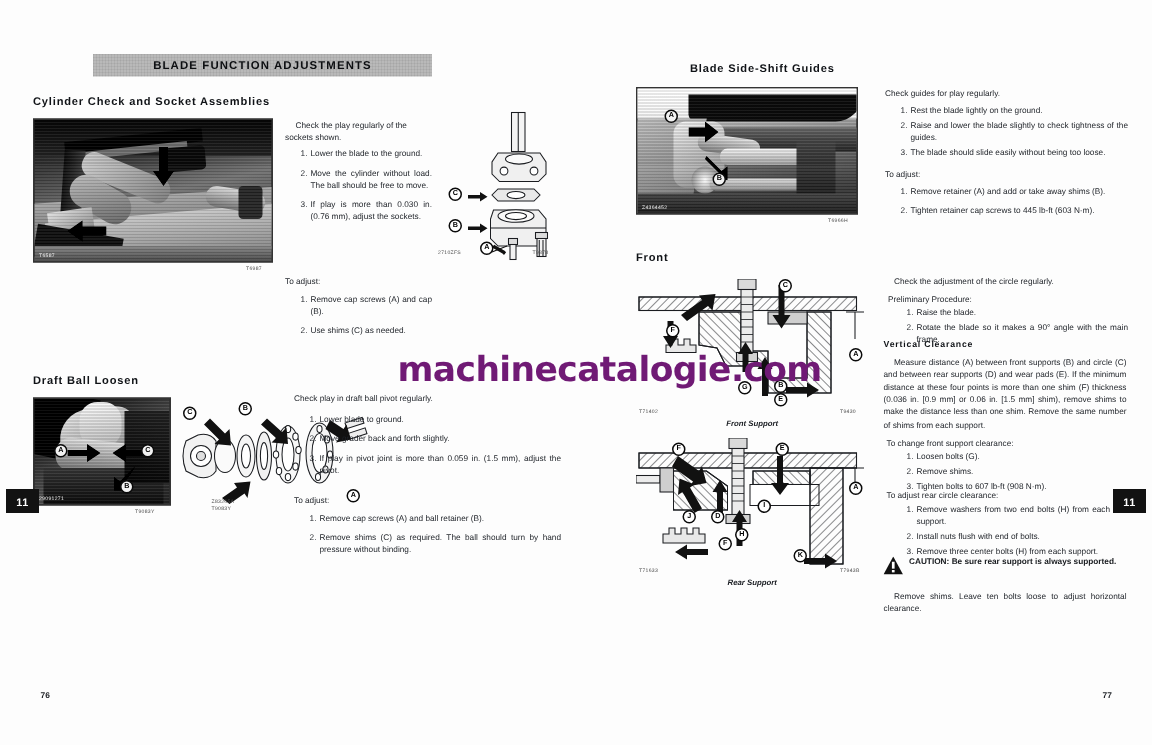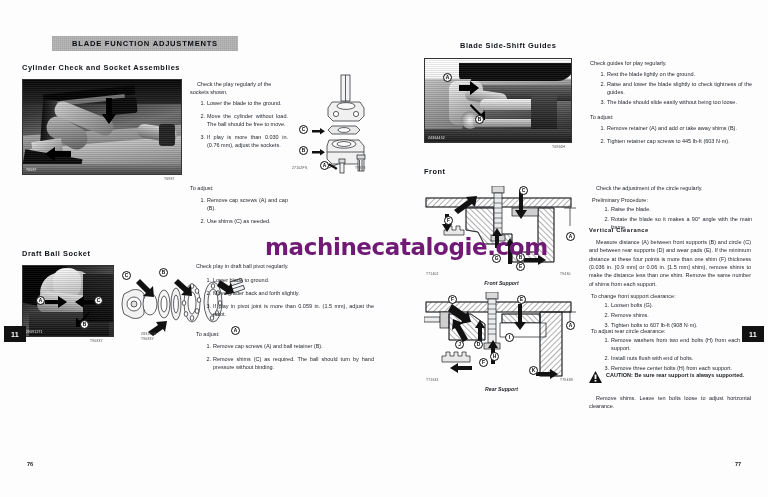--- a/index.html
+++ b/index.html
@@ -104,21 +104,21 @@
     color: #701a75;
     font-family: "DejaVu Sans", sans-serif;
     white-space: nowrap;
   }
 </style>
 </head>
 <body>
 
 <div id="page" class="doc">
 
-  <div class="banner" style="left:52px; top:36px; width:186px; height:15px;">
+  <div class="banner" style="left:62px; top:36px; width:226px; height:15px;">
     <span>BLADE FUNCTION ADJUSTMENTS</span>
   </div>
 
   <div class="sec-head" style="position:absolute; left:22px; top:63px; width:230px;">Cylinder Check and Socket Assemblies</div>
 
   <div class="photo" style="left:22px; top:79px; width:160px; height:96px;">
     <div class="ph-shape" style="left:0;top:0;width:100%;height:100%;background:linear-gradient(168deg,#1d1f23 0%,#3b3e44 28%,#6d7178 52%,#4a4d53 76%,#24262a 100%);"></div>
     <div class="ph-shape" style="left:-4px;top:50px;width:175px;height:50px;background:linear-gradient(180deg,#9ba0a6,#6b6f75 55%,#3a3d42);transform:rotate(-4deg);"></div>
     <div class="ph-shape" style="left:8px;top:62px;width:160px;height:30px;background:linear-gradient(180deg,#b9bdc2,#80858b);transform:rotate(-5deg);"></div>
     <div class="ph-shape" style="left:-2px;top:-2px;width:166px;height:26px;background:linear-gradient(180deg,#101216,#2b2e33);"></div>
@@ -197,21 +197,21 @@
         <line x1="32" y1="96" x2="42" y2="92"></line>
       </g>
     </svg>
   </div>
   <div class="callout" style="left:299px; top:125px;">C</div>
   <div class="callout" style="left:299px; top:146px;">B</div>
   <div class="callout" style="left:320px; top:161px;">A</div>
   <div class="fig-id" style="left:292px; top:166px;">2710ZFS</div>
   <div class="fig-id" style="left:355px; top:166px;">T9878</div>
 
-  <div class="sec-head" style="position:absolute; left:22px; top:249px; width:160px;">Draft Ball Socket</div>
+  <div class="sec-head" style="position:absolute; left:22px; top:249px; width:160px;">Draft Ball Loosen</div>
 
   <div class="photo" style="left:22px; top:265px; width:92px; height:72px;">
     <div class="ph-shape" style="inset:0;width:100%;height:100%;background:linear-gradient(150deg,#16181c 0%,#303338 30%,#55585e 55%,#2a2d32 100%);"></div>
     <div class="ph-shape" style="left:-4px;top:-4px;width:44px;height:44px;background:#0c0e11;transform:rotate(12deg);"></div>
     <div class="ph-shape" style="left:18px;top:6px;width:52px;height:58px;background:linear-gradient(160deg,#e2e5e8,#9ba0a6 50%,#5a5e64);border-radius:20px 14px 24px 10px;transform:rotate(-6deg);"></div>
     <div class="ph-shape" style="left:30px;top:2px;width:28px;height:30px;background:linear-gradient(170deg,#f0f2f4,#aeb2b8);border-radius:12px;"></div>
     <div class="ph-shape" style="left:14px;top:28px;width:62px;height:22px;background:linear-gradient(180deg,#d4d8dc,#71757b);border-radius:10px;transform:rotate(6deg);"></div>
     <div class="ph-shape" style="left:6px;top:46px;width:80px;height:26px;background:linear-gradient(180deg,#3c3f44,#15171a);"></div>
     <div class="ph-shape" style="left:60px;top:8px;width:30px;height:48px;background:linear-gradient(200deg,#2b2e33,#111316);"></div>
     <svg class="arrow-blk" style="left:22px; top:30px;" width="22" height="12" viewBox="0 0 22 12">

